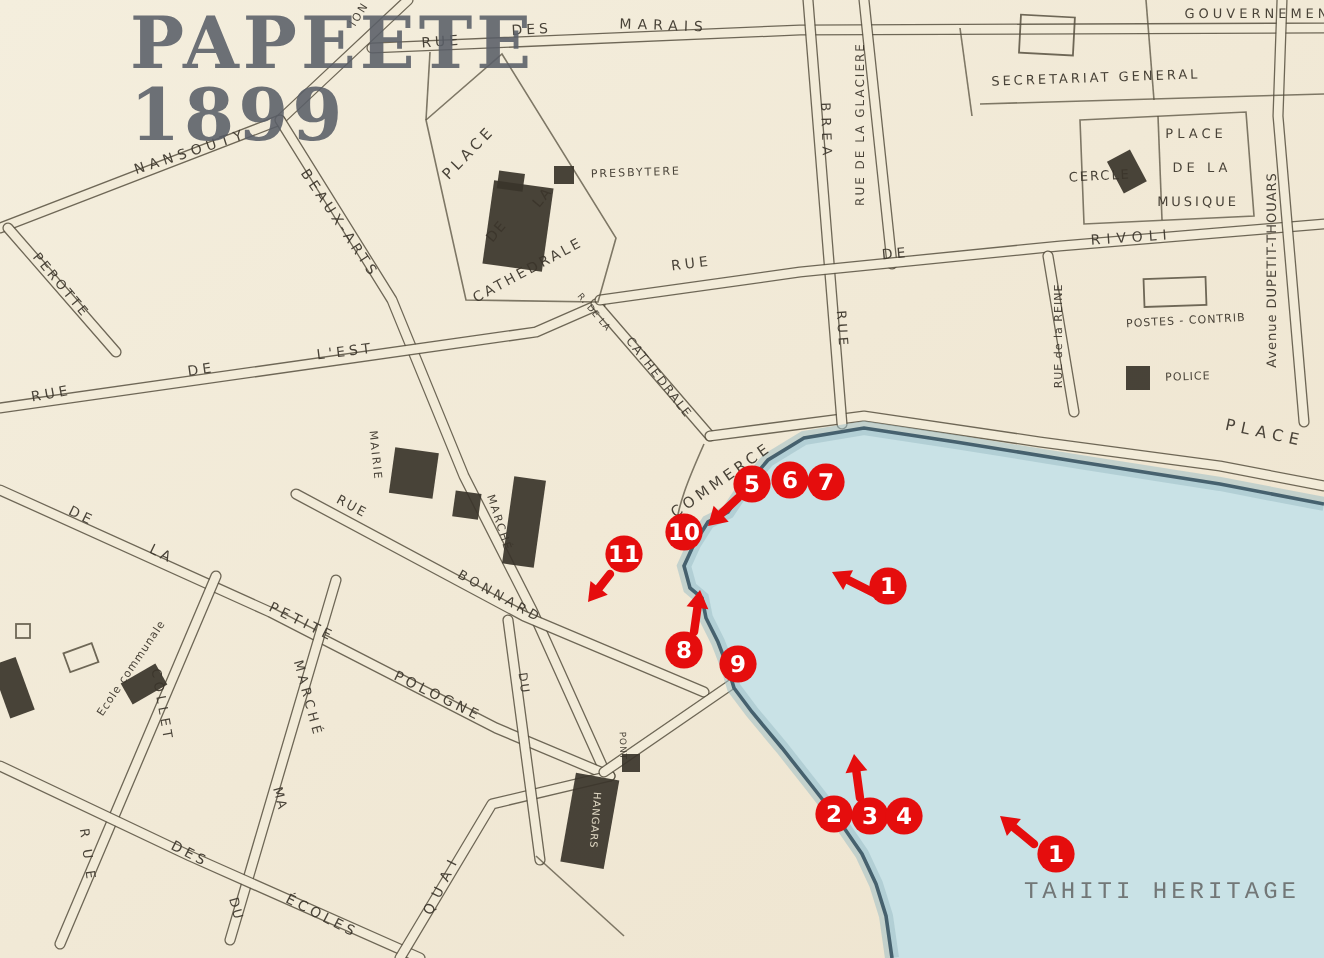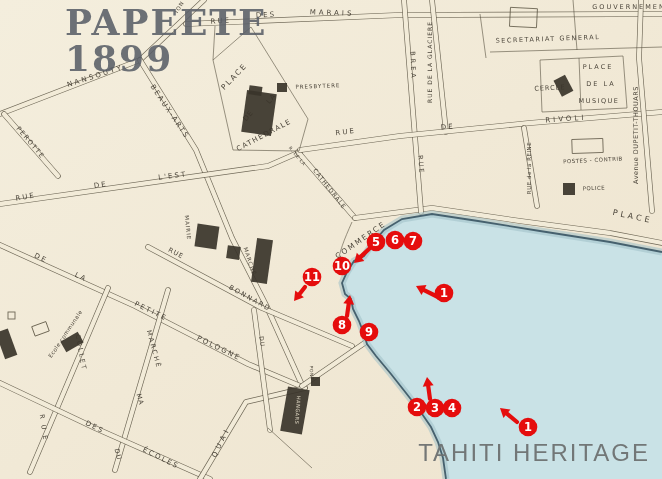--- a/index.html
+++ b/index.html
@@ -17,22 +17,22 @@
   .bldg-outline{fill:none;stroke:var(--ink);stroke-width:.9;opacity:.85;}
   .map-label{fill:var(--label-ink);font-family:"DejaVu Sans",sans-serif;opacity:.92;}
   .map-label.light{fill:#e9e1cc;opacity:.95;}
   .marker-circle{fill:var(--marker-red);}
   .marker-num{fill:#ffffff;font-weight:bold;font-size:11.5px;font-family:"DejaVu Sans",sans-serif;text-anchor:middle;}
   .arrow-shaft{stroke:var(--marker-red);stroke-width:4.2;stroke-linecap:round;fill:none;}
   .arrow-head{fill:var(--marker-red);}
   .title{position:absolute;left:17px;top:4px;color:var(--title-grey);
          font-family:"DejaVu Serif",serif;font-weight:bold;font-size:36px;
          line-height:1.0;letter-spacing:2px;opacity:.88;pointer-events:none;margin-left:48px;}
-  .watermark{position:absolute;right:12px;bottom:12px;color:var(--watermark-grey);
-         font-family:Liberation Sans, sans-serif;font-size:24px;letter-spacing:2px;opacity:.95;pointer-events:none;}
+  .watermark{position:absolute;right:12px;bottom:26px;color:var(--watermark-grey);
+         font-family:Liberation Mono, monospace;font-size:12px;letter-spacing:2px;opacity:.95;pointer-events:none;}
 </style>
 </head>
 <body>
 
 <div class="stage">
   <svg width="662" height="479" viewBox="0 0 662 479">
     <defs>
       <linearGradient id="paperGrad" x1="0" y1="0" x2="1" y2="1">
         <stop offset="0" stop-color="#f4eedd"></stop>
         <stop offset="1" stop-color="#eee4cf"></stop>

